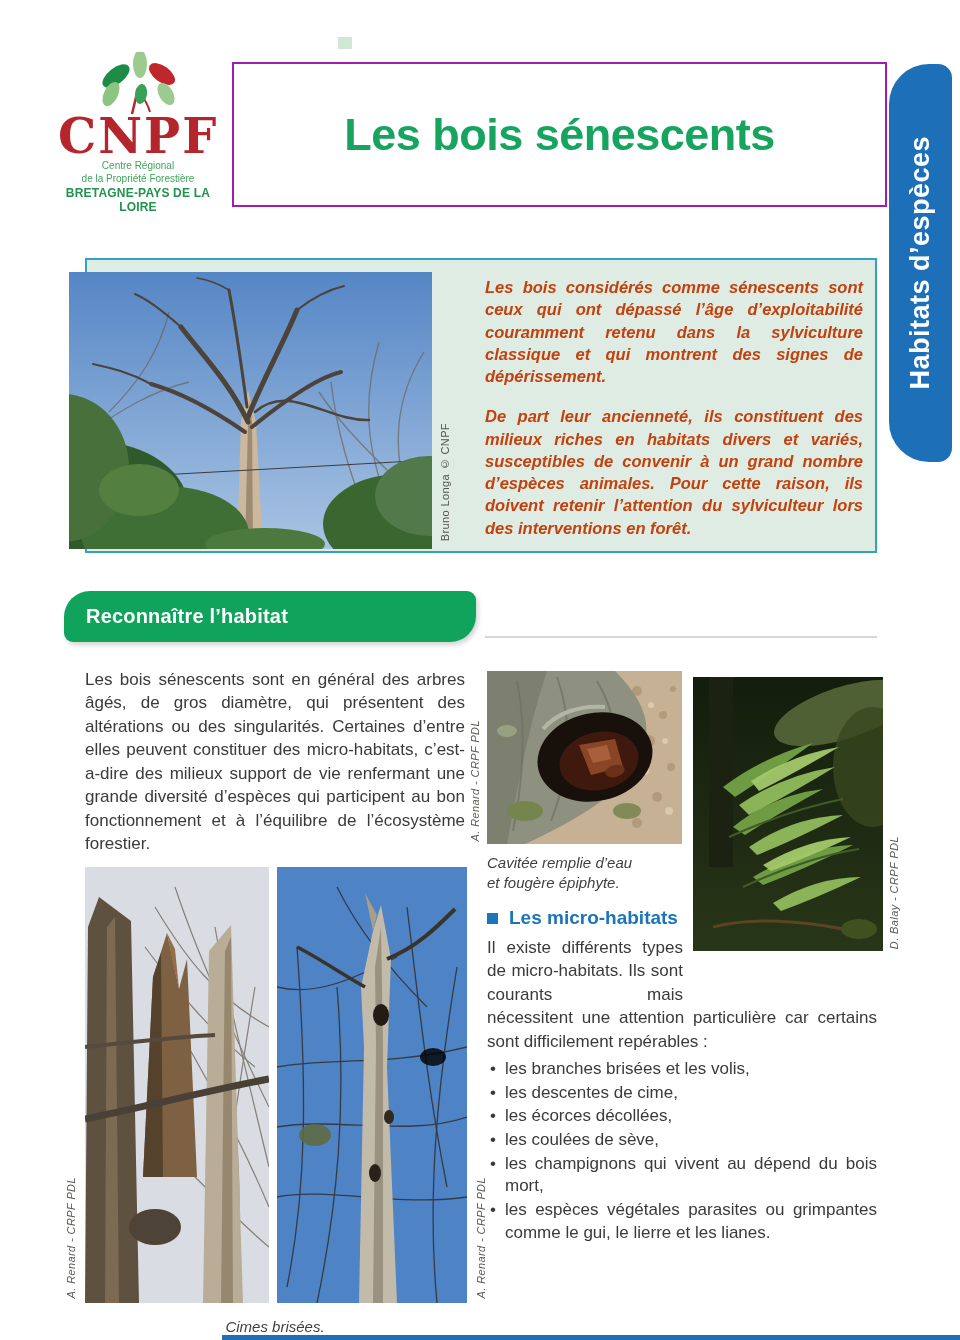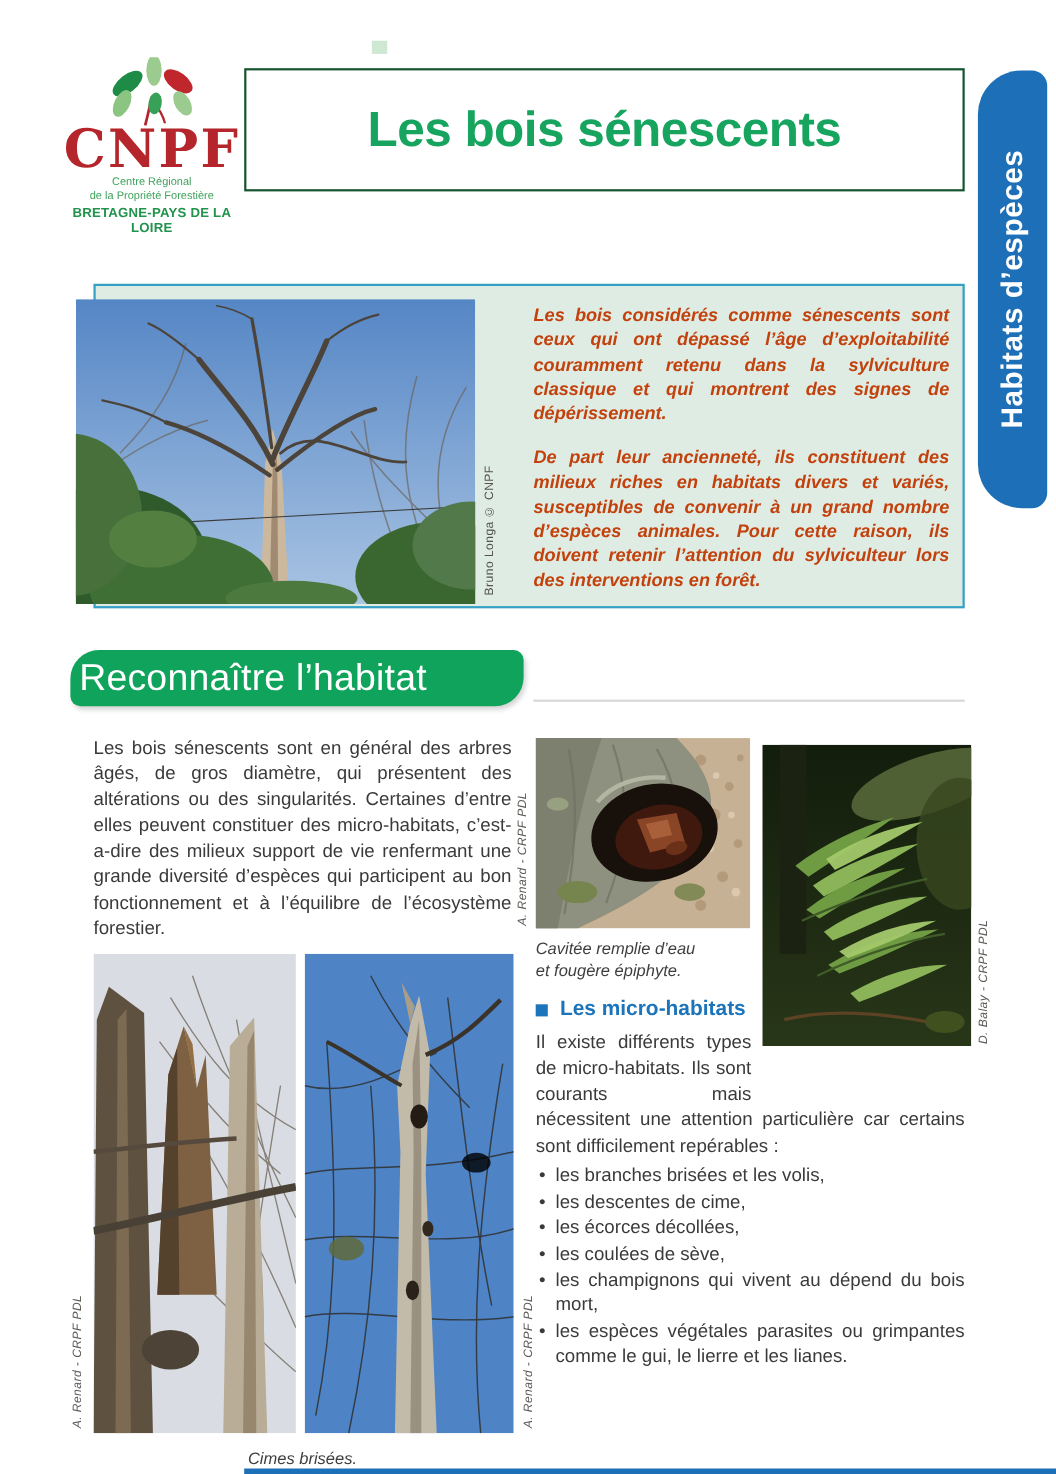--- a/index.html
+++ b/index.html
@@ -7,22 +7,22 @@
   .page { position:relative; width:960px; height:1340px; background:#fff; overflow:hidden; }
 
   
   .logo { position:absolute; left:58px; top:52px; width:160px; text-align:center; }
   .logo svg { display:block; margin:0 auto; }
   .logo .acronym { font-family:"DejaVu Serif","Liberation Serif",serif; font-weight:bold;
                    color:#b5262c; font-size:48px; line-height:1; letter-spacing:2px; margin-top:-4px; }
   .logo .l1, .logo .l2 { color:#3fa35b; font-size:10px; line-height:1.25; }
   .logo .l3 { color:#21934d; font-size:12px; font-weight:bold; letter-spacing:.2px; margin-top:1px; }
 
-  .title-box { position:absolute; left:222px; top:62px; width:655px; height:112px;
-               background:#fff; border:2px solid #14532d; display:flex; align-items:center; justify-content:center; }
+  .title-box { position:absolute; left:232px; top:62px; width:655px; height:145px;
+               background:#fff; border:2px solid #a21caf; display:flex; align-items:center; justify-content:center; }
   .title-box h1 { margin:0; font-weight:600; font-size:45px; color:#17a45f; letter-spacing:-0.5px; }
 
   .green-speck { position:absolute; left:338px; top:37px; width:14px; height:12px; background:#cfe8d4; }
 
   .side-tab { position:absolute; right:8px; top:64px; width:63px; height:398px;
               background:#1d70b7; border-radius:40px 14px 14px 40px;
               display:flex; align-items:center; justify-content:center; }
   .side-tab span { writing-mode:vertical-rl; transform:rotate(180deg);
                    color:#ffffff; font-weight:bold; font-size:27px; letter-spacing:.5px; white-space:nowrap; }
 
@@ -36,21 +36,21 @@
   .vcredit.it { font-style:italic; color:#5c5a55; }
   .intro-text { position:absolute; left:398px; top:16px; width:378px; }
   .intro-text p { margin:0 0 18px 0; color:#c2410c; font-weight:bold; font-style:italic;
                   font-size:16.5px; line-height:1.35; text-align:justify; }
 
   
   .section-banner { position:absolute; left:64px; top:591px; width:412px; height:51px;
                     background:#10a35b; border-radius:26px 9px 26px 9px;
                     box-shadow:2px 3px 5px rgba(0,0,0,.18);
                     display:flex; align-items:center; }
-  .section-banner span { color:#fff; font-weight:normal; font-size:34px; padding-left:8px; letter-spacing:.2px; }
+  .section-banner span { color:#fff; font-weight:bold; font-size:20px; padding-left:22px; letter-spacing:.2px; }
   .section-line { position:absolute; left:485px; top:636px; width:392px; height:2px; background:#d7d7d7; }
 
   
   .content { position:absolute; left:85px; top:664px; width:792px; display:flex; gap:22px; }
   .col-left { width:380px; position:relative; }
   .col-right { width:390px; position:relative; }
 
   .body-par { margin:0; color:#3a3a3a; font-size:17px; line-height:1.38; text-align:justify; }
   .col-left .body-par { margin-top:4px; }
 

